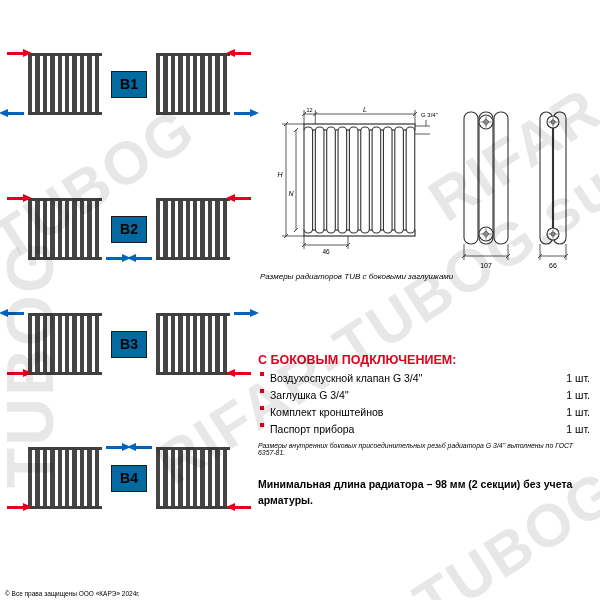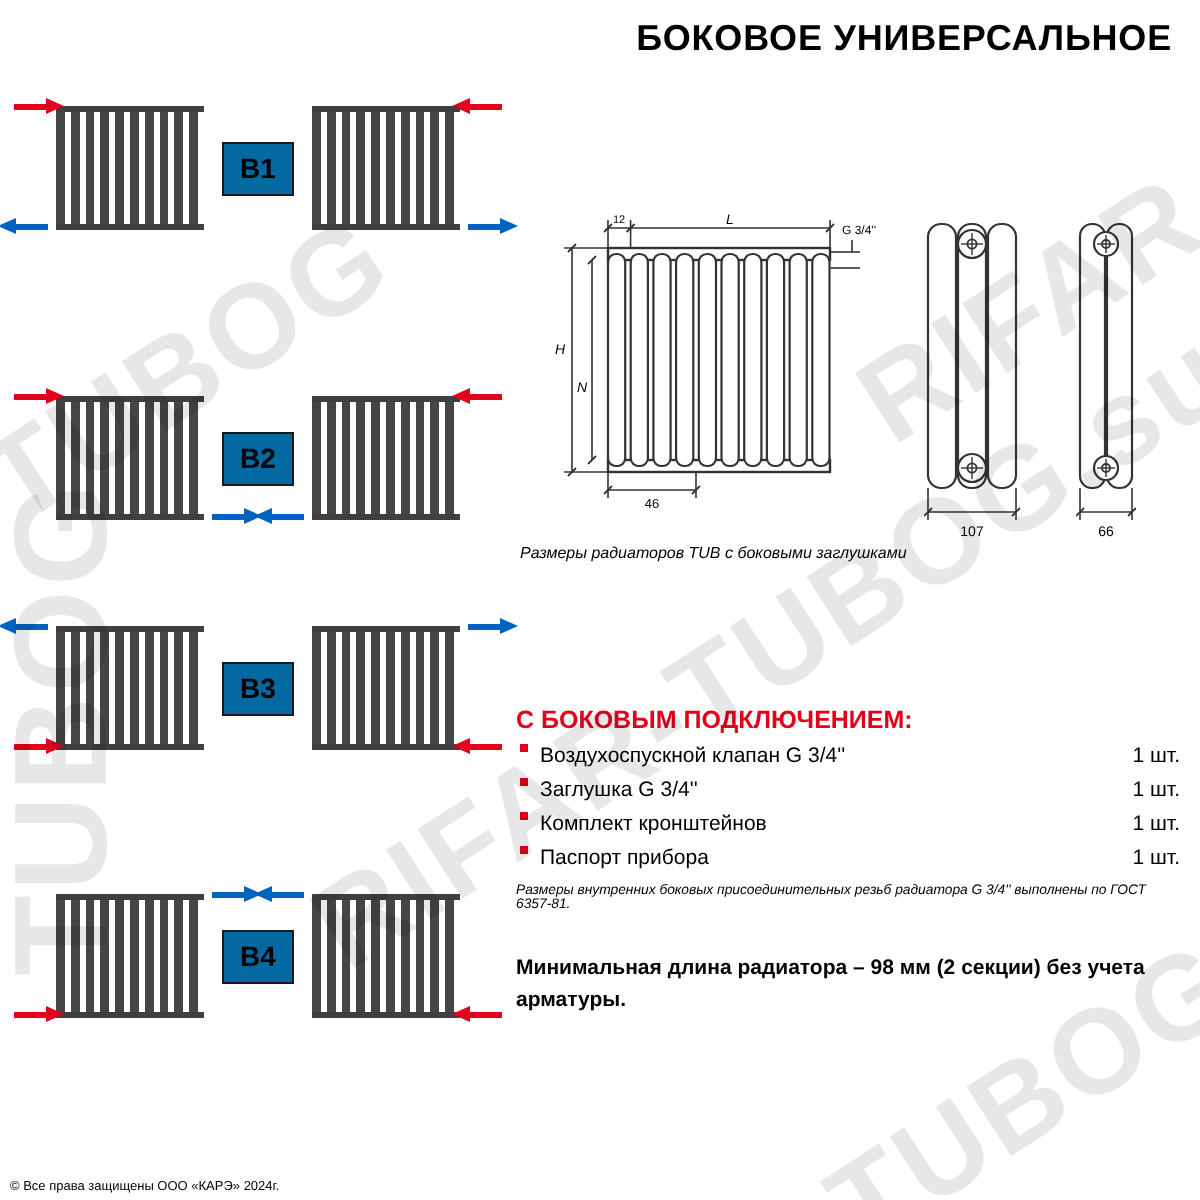--- a/index.html
+++ b/index.html
@@ -61,21 +61,20 @@
 </head>
 <body>
 
 <span class="wm wm1">TUBOG</span>
 <span class="wm wm2">RIFAR-TUBOG.su</span>
 <span class="wm wm3">TUBOG</span>
 <span class="wm wm4">RIFAR-TUBOG.su</span>
 <span class="wm wm5">RIFAR</span>
 
 <div class="header">
-  <div class="hl">БОКОВОЕ УНИВЕРСАЛЬНОЕ</div>
 </div>
 
 <div class="scheme-row row-b1">
   <div class="rad-wrap lft">
     <div class="radiator"></div>
     <span class="arr right red t pl"></span>
     <span class="arr left blue b pl"></span>
   </div>
   <div class="scheme-label">B1</div>
   <div class="rad-wrap rgt">

